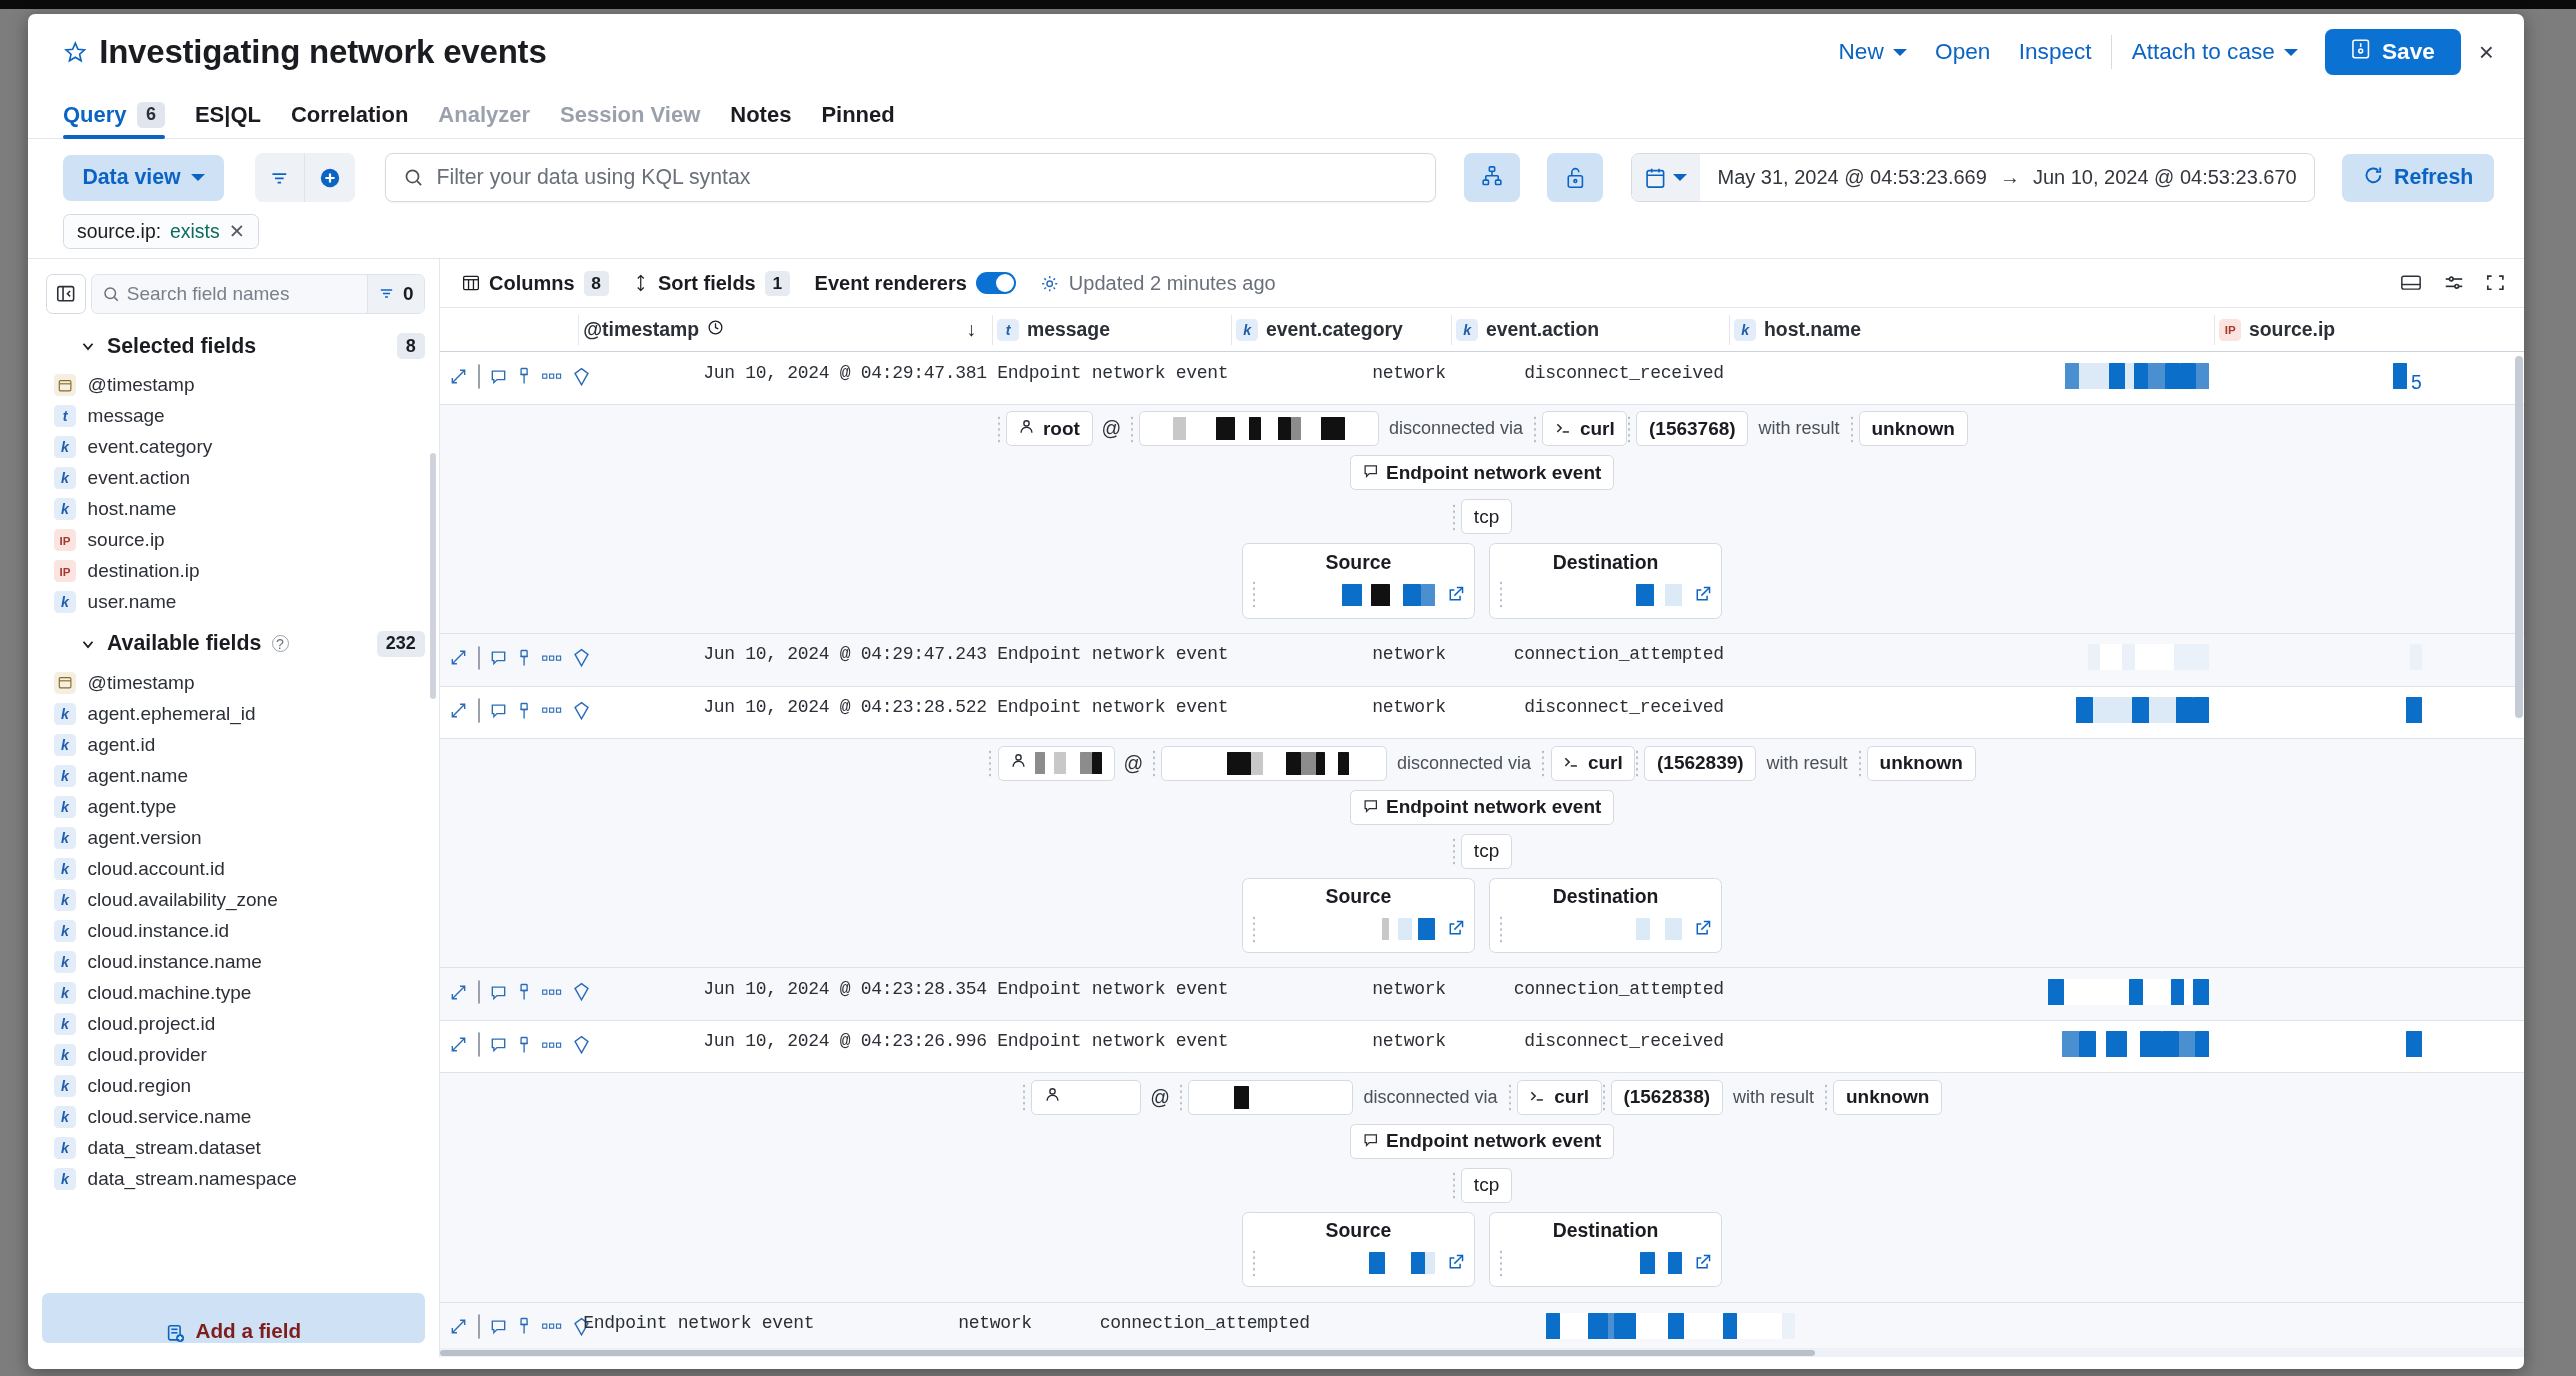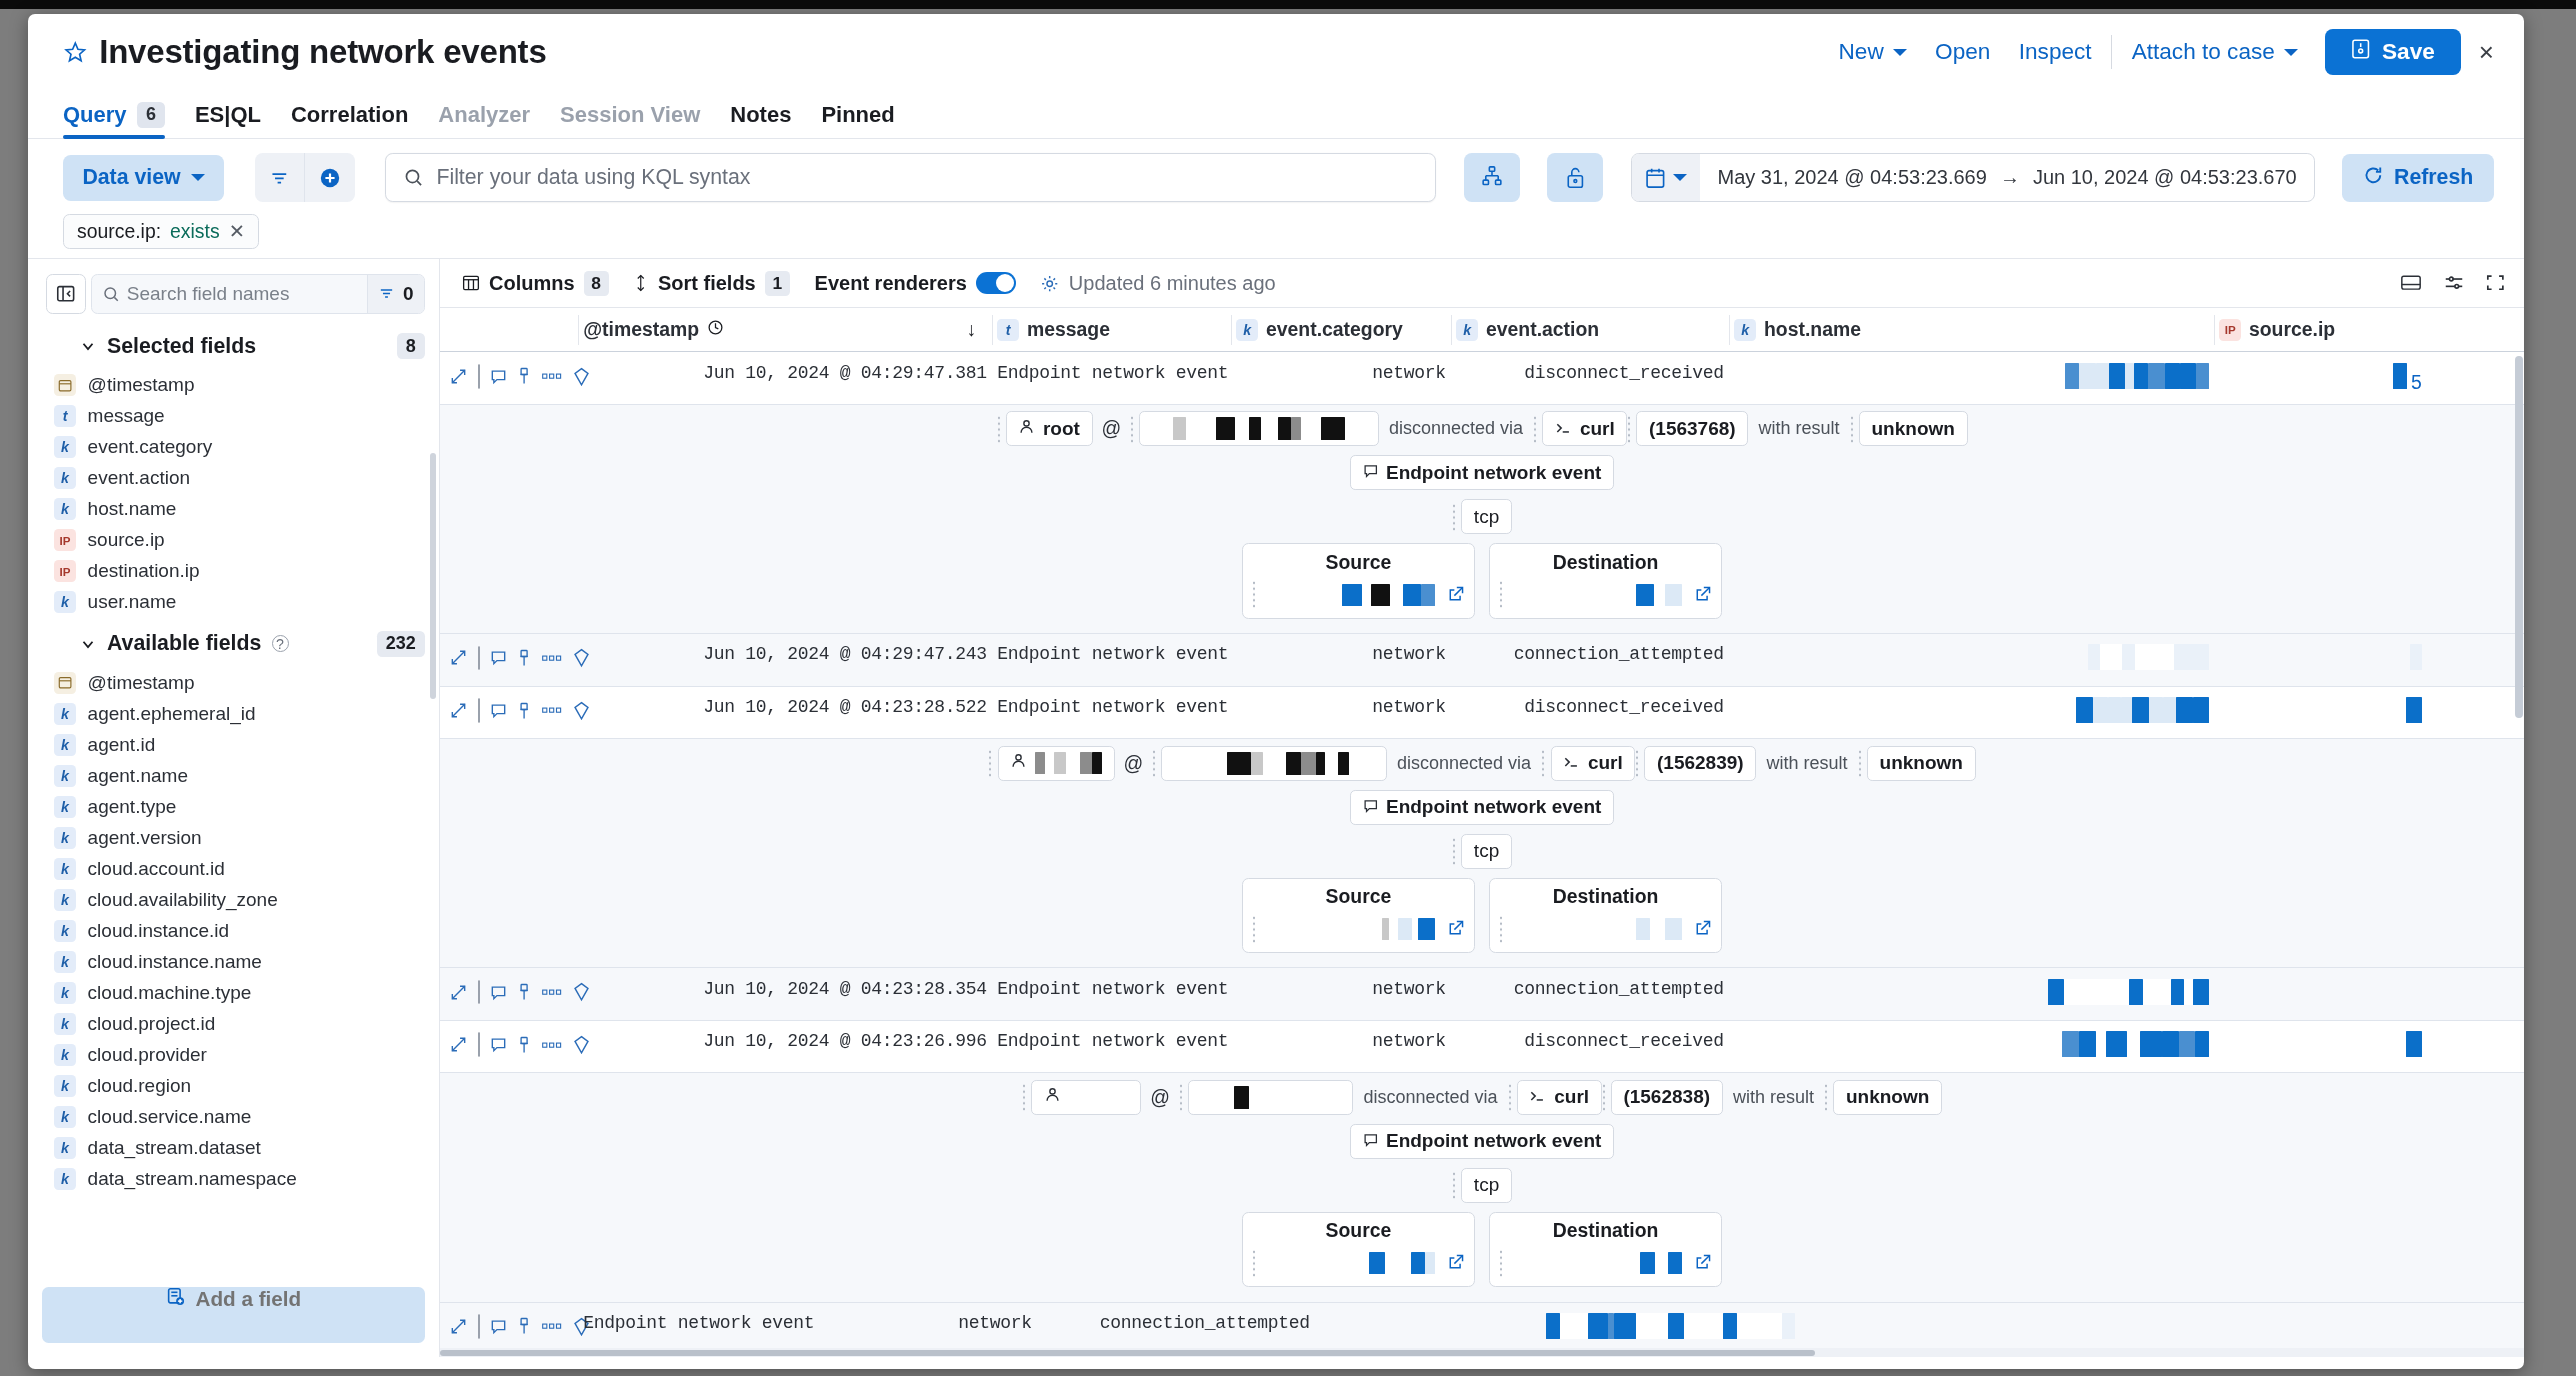--- a/index.html
+++ b/index.html
@@ -168,22 +168,22 @@
   }
   .ftype.k { background:#e3ecf9; color:#1f5fa8; }
   .ftype.t { background:#e3ecf9; color:#1f5fa8; }
   .ftype.ip { background:#fbe3e0; color:#a5382c; font-style:normal; font-size:11.6px;}
   .ftype.date { background:#f5efe2; color:#8a6b2a; font-style:normal; }
 
   .sb-scrollbar { position:absolute; right:2.6px; top:194px; width:6.5px; height:246px; background:#cfd4dc; border-radius:3.2px; }
 
   .addfield-wrap { position:absolute; left:0; right:0; bottom:0; padding: 9px 14.2px 14.2px 14.2px; background:#fff; }
   .addfield {
-    background:#cfe2f5; color:#737373; font-size:20.7px; font-weight:700;
-    border-radius:6.5px; height:56px; display:flex; align-items:flex-start; justify-content:center; gap:10.3px; cursor:pointer;
+    background:#cfe2f5; color:#7f1d1d; font-size:20.7px; font-weight:700;
+    border-radius:6.5px; height:50px; display:flex; align-items:flex-end; justify-content:center; gap:10.3px; cursor:pointer;
   }
 
   
   .main { flex:1; position:relative; overflow:hidden; background:#fff; }
   .grid-toolbar {
     height:49px; display:flex; align-items:center; gap:0; padding:0 18px 0 22px;
     border-bottom:1.3px solid #e3e6ec;
   }
   .gt-item { display:flex; align-items:center; gap:9px; font-size:20px; font-weight:700; color:#1a1c21; margin-right:24.6px; cursor:pointer; white-space:nowrap;}
   .gt-badge { background:#e6eaf1; border-radius:4.5px; font-size:17.4px; padding:1.9px 7.8px; font-weight:700;}
@@ -602,21 +602,21 @@
         </div>
         <div class="gt-item">
           <span>Event renderers</span>
           <span class="toggle"></span>
         </div>
         <div class="gt-item gt-muted">
           <svg width="19.4" height="19.4" viewBox="0 0 24 24" stroke="#2b6cb8" stroke-width="1.8" fill="none">
             <circle cx="12" cy="12" r="3.4"></circle>
             <path d="M12 2.6v2.6M12 18.8v2.6M21.4 12h-2.6M5.2 12H2.6M18.6 5.4l-1.9 1.9M7.3 16.7l-1.9 1.9M18.6 18.6l-1.9-1.9M7.3 7.3L5.4 5.4"></path>
             </svg>
-          <span>Updated 6 minutes ago</span>
+          <span>Updated 2 minutes ago</span>
         </div>
         <div class="gt-right">
           <span>
             <svg width="22" height="19.4" viewBox="0 0 24 20" stroke="#2b2f36" stroke-width="1.6" fill="none">
               <rect x="2" y="3" width="20" height="14" rx="2"></rect>
                 <line x1="2" y1="12" x2="22" y2="12"></line>
               </svg>
           </span>
           <span>
             <svg width="22" height="19.4" viewBox="0 0 24 20" stroke="#2b2f36" stroke-width="1.8" fill="none">

